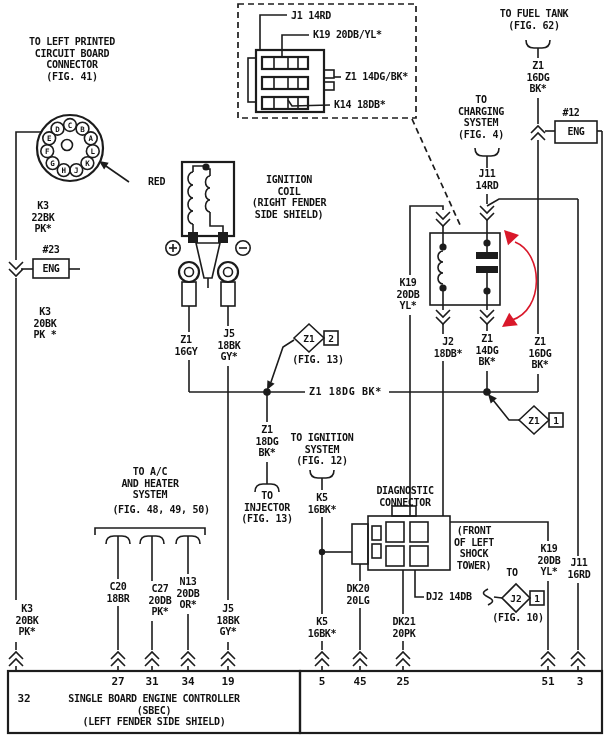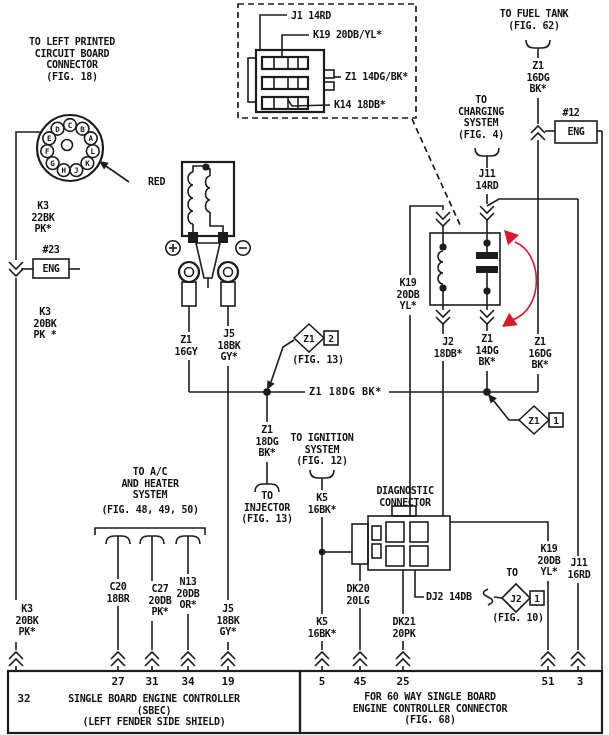--- a/index.html
+++ b/index.html
@@ -325,30 +325,34 @@
     <rect x="8" y="671" width="292" height="62" class="thick"></rect>
   </g>
   <g>
     <rect x="300" y="671" width="302" height="62" class="thick"></rect>
   </g>
 </svg>
 
 <div class="lbl" style="left:72px;top:36px">TO LEFT PRINTED
 CIRCUIT BOARD
 CONNECTOR
-(FIG. 18)</div>
+(FIG. 41)</div>
 <div class="lbl-l" style="left:148px;top:176px">RED</div>
 <div class="lbl" style="left:43px;top:200px">K3
 22BK
 PK*</div>
 <div class="lbl" style="left:51px;top:244px">#23</div>
 <div class="lbl" style="left:51px;top:263px">ENG</div>
 <div class="lbl" style="left:45px;top:306px">K3
 20BK
 PK *</div>
+<div class="lbl" style="left:289px;top:174px">IGNITION
+COIL
+(RIGHT FENDER
+SIDE SHIELD)</div>
 <div class="lbl" style="left:186px;top:334px">Z1
 16GY</div>
 <div class="lbl" style="left:229px;top:328px">J5
 18BK
 GY*</div>
 <div class="lbl-l" style="left:291px;top:10px">J1 14RD</div>
 <div class="lbl-l" style="left:313px;top:29px">K19 20DB/YL*</div>
 <div class="lbl-l" style="left:345px;top:71px">Z1 14DG/BK*</div>
 <div class="lbl-l" style="left:334px;top:99px">K14 18DB*</div>
 <div class="lbl" style="left:534px;top:8px">TO FUEL TANK
@@ -385,32 +389,36 @@
 (FIG. 13)</div>
 <div class="lbl" style="left:322px;top:432px">TO IGNITION
 SYSTEM
 (FIG. 12)</div>
 <div class="lbl" style="left:322px;top:492px">K5
 16BK*</div>
 <div class="lbl" style="left:322px;top:616px">K5
 16BK*</div>
 <div class="lbl" style="left:405px;top:485px">DIAGNOSTIC
 CONNECTOR</div>
+<div class="lbl" style="left:474px;top:525px">(FRONT
+OF LEFT
+SHOCK
+TOWER)</div>
 <div class="lbl-l" style="left:426px;top:591px">DJ2 14DB</div>
 <div class="lbl" style="left:512px;top:567px">TO</div>
 <div class="lbl" style="left:518px;top:612px">(FIG. 10)</div>
 <div class="lbl" style="left:549px;top:543px">K19
 20DB
 YL*</div>
 <div class="lbl" style="left:579px;top:557px">J11
 16RD</div>
 <div class="lbl" style="left:150px;top:466px">TO A/C
 AND HEATER
 SYSTEM</div>
-<div class="lbl" style="left:150px;top:504px">(FIG. 48, 49, 50)</div>
+<div class="lbl" style="left:161px;top:504px">(FIG. 48, 49, 50)</div>
 <div class="lbl" style="left:118px;top:581px">C20
 18BR</div>
 <div class="lbl" style="left:160px;top:583px">C27
 20DB
 PK*</div>
 <div class="lbl" style="left:188px;top:576px">N13
 20DB
 OR*</div>
 <div class="lbl" style="left:228px;top:603px">J5
 18BK
@@ -418,23 +426,20 @@
 <div class="lbl" style="left:27px;top:603px">K3
 20BK
 PK*</div>
 <div class="lbl" style="left:358px;top:583px">DK20
 20LG</div>
 <div class="lbl" style="left:404px;top:616px">DK21
 20PK</div>
 <div class="lbl" style="left:154px;top:693px">SINGLE BOARD ENGINE CONTROLLER
 (SBEC)
 (LEFT FENDER SIDE SHIELD)</div>
-<div class="lbl" style="left:430px;top:691px">FOR 60 WAY SINGLE BOARD
-ENGINE CONTROLLER CONNECTOR
-(FIG. 68)</div>
 
 <div class="pin" style="left:24px;top:693px">32</div>
 <div class="pin" style="left:118px;top:676px">27</div>
 <div class="pin" style="left:152px;top:676px">31</div>
 <div class="pin" style="left:188px;top:676px">34</div>
 <div class="pin" style="left:228px;top:676px">19</div>
 <div class="pin" style="left:322px;top:676px">5</div>
 <div class="pin" style="left:360px;top:676px">45</div>
 <div class="pin" style="left:403px;top:676px">25</div>
 <div class="pin" style="left:548px;top:676px">51</div>

